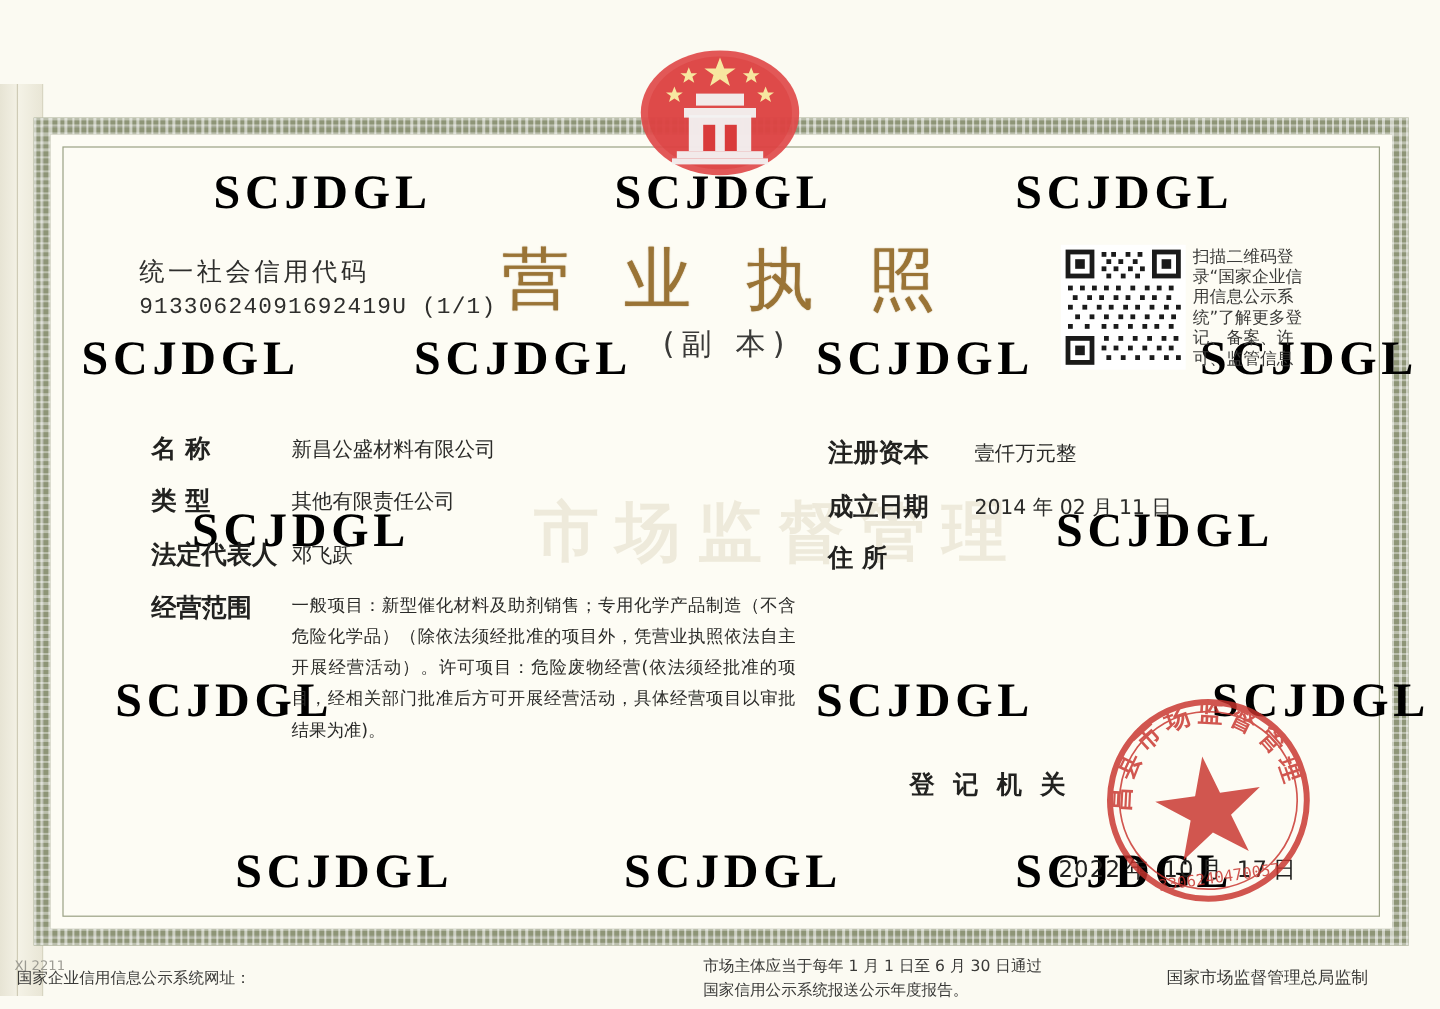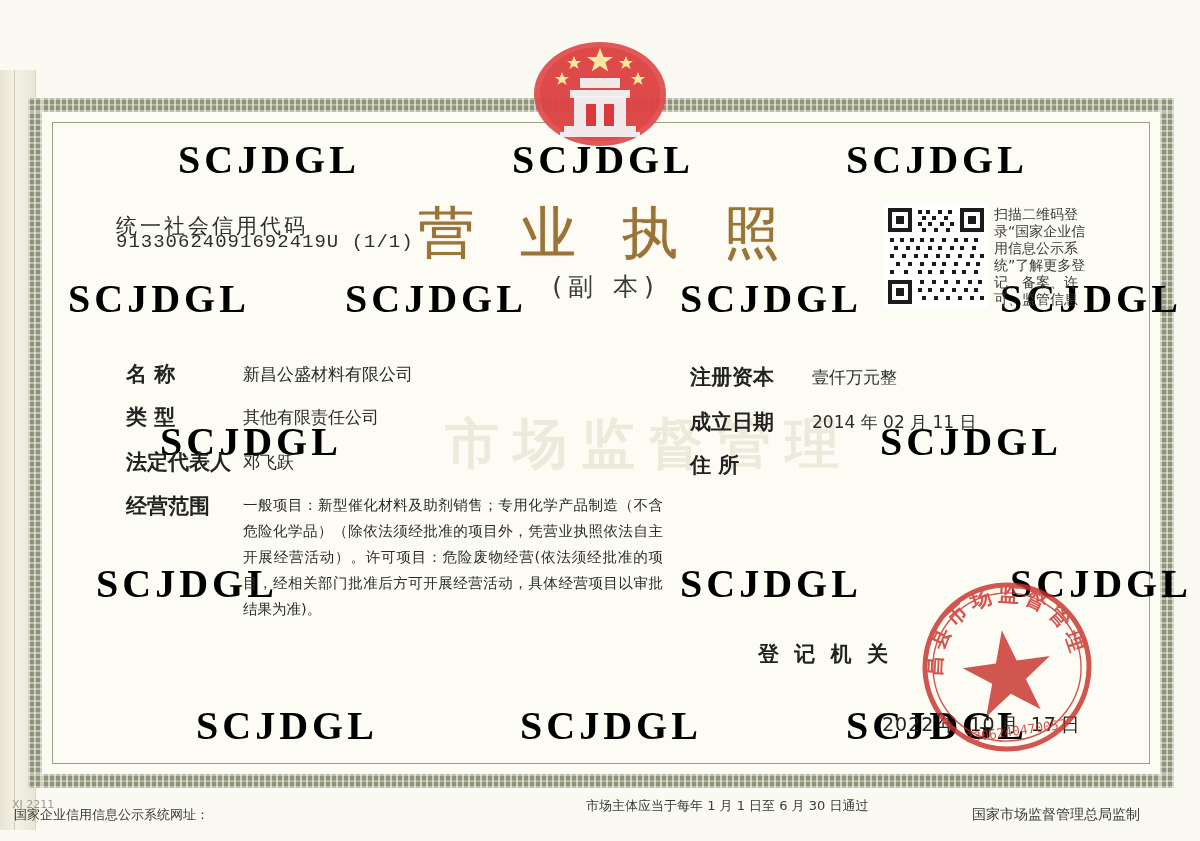--- a/index.html
+++ b/index.html
@@ -124,21 +124,21 @@
   .code-label {
     position: absolute;
     left: 116px; top: 212px;
     font-size: 21px;
     letter-spacing: 3px;
     color: #2e2e2c;
     font-family: "DejaVu Sans", sans-serif;
   }
   .code-value {
     position: absolute;
-    left: 116px; top: 231px;
+    left: 116px; top: 245px;
     font-size: 19px;
     letter-spacing: 1px;
     color: #2e2e2c;
     font-family: "Liberation Mono", monospace;
   }
 
   
   .qr-box {
     position: absolute;
     left: 884px; top: 204px;
@@ -435,16 +435,17 @@
         <textPath href="#sealArc" startOffset="50%" text-anchor="middle">新昌县市场监督管理局</textPath>
       </text>
       <text x="89" y="158" font-family="'DejaVu Sans Mono', monospace" font-size="13" fill="#c8322c" text-anchor="middle">3306240470057</text>
     </svg>
   </div>
 
   <div class="footer-stamp">XJ 2211</div>
   <div class="footer-left">国家企业信用信息公示系统网址：</div>
   <div class="footer-center">
     <div>市场主体应当于每年 1 月 1 日至 6 月 30 日通过</div>
+    <div>国家信用公示系统报送公示年度报告。</div>
   </div>
   <div class="footer-right">国家市场监督管理总局监制</div>
 
 </div>
 
 </body></html>

